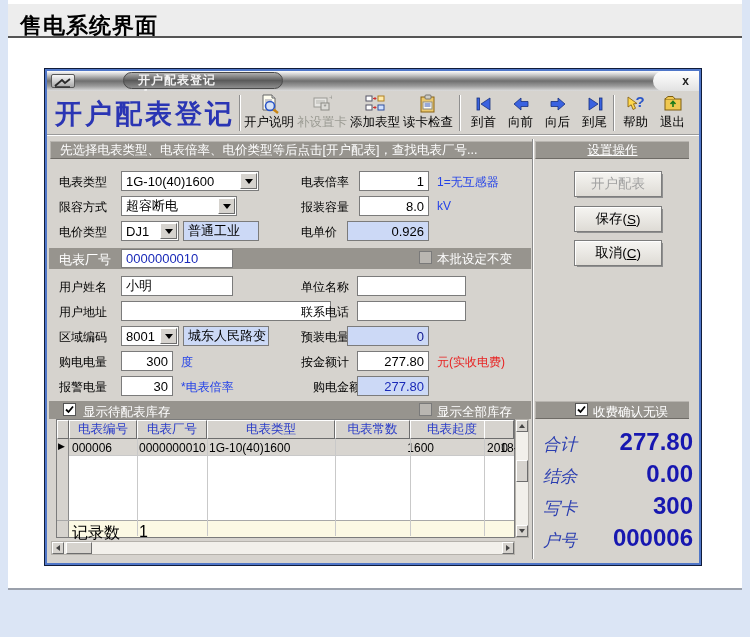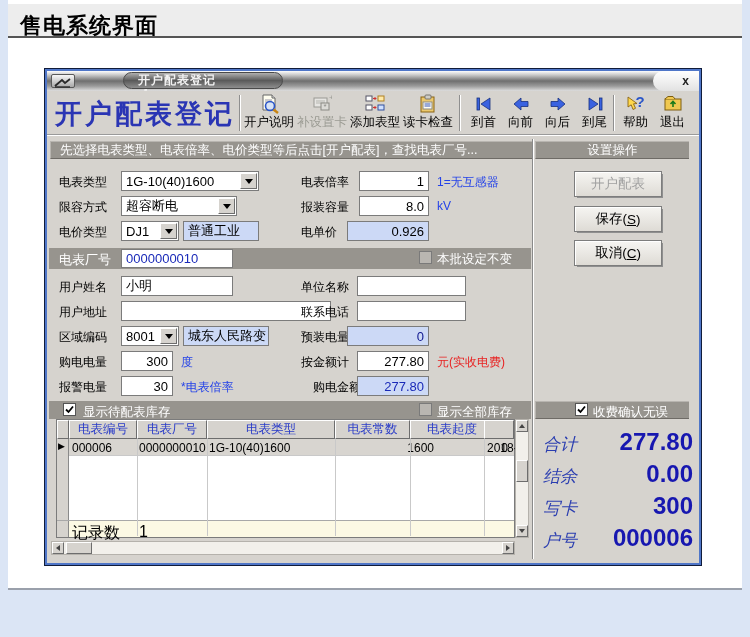--- a/index.html
+++ b/index.html
@@ -22,21 +22,21 @@
 
 .toolbar { position:absolute; left:2px; top:22px; right:2px; height:44px; background:#d6d3ce; border-bottom:1px solid #9a9a9a; box-shadow:0 1px 0 #ffffff; }
 .brand { position:absolute; left:8px; top:5px; font-family:"DejaVu Serif",serif; font-size:27px; font-weight:bold; color:#2a35b4; letter-spacing:3px; }
 .tsep { position:absolute; top:4px; height:36px; width:2px; border-left:1px solid #8f8f8f; border-right:1px solid #ffffff; }
 .tbtn { position:absolute; top:2px; height:40px; display:flex; flex-direction:column; align-items:center; justify-content:space-between; padding:1px 0 2px 0; font-size:12.5px; color:#000; cursor:default; }
 .tbtn .ticon { width:22px; height:20px; display:flex; align-items:center; justify-content:center; }
 .tbtn.disabled { color:#9b9b93; }
 
 .hbar { position:absolute; height:18px; background:#97948e; color:#ffffff; font-size:12.5px; display:flex; align-items:center; border-top:1px solid #b8b5b0; border-left:1px solid #b8b5b0; border-bottom:1px solid #6e6b66; }
 .hintbar { left:5px; top:72px; width:482px; padding-left:9px; }
-.opsbar { left:490px; top:72px; width:154px; justify-content:center; }
+.opsbar { left:490px; top:72px; width:154px; justify-content:center;text-decoration:underline; }
 
 .divider { position:absolute; left:487px; top:70px; height:420px; width:2px; border-left:1px solid #8a8a8a; border-right:1px solid #ffffff; }
 
 .flabel { position:absolute; font-size:12px; color:#000; }
 .field { position:absolute; height:20px; background:#fff; border:1px solid #7b7b7b; font-size:13px; color:#000; display:flex; align-items:center; padding:0 4px; overflow:hidden; }
 .field span { white-space:nowrap; }
 .field.right { justify-content:flex-end; }
 .field.blue-bg { background:#ccd9f6; }
 .dd-arrow { position:absolute; right:1px; top:1px; bottom:1px; width:17px; background:#d6d3ce; border:1px solid; border-color:#ffffff #6d6d6d #6d6d6d #ffffff; display:flex; align-items:center; justify-content:center; }
 .dd-arrow i { width:0; height:0; border-left:4px solid transparent; border-right:4px solid transparent; border-top:5px solid #000; }

